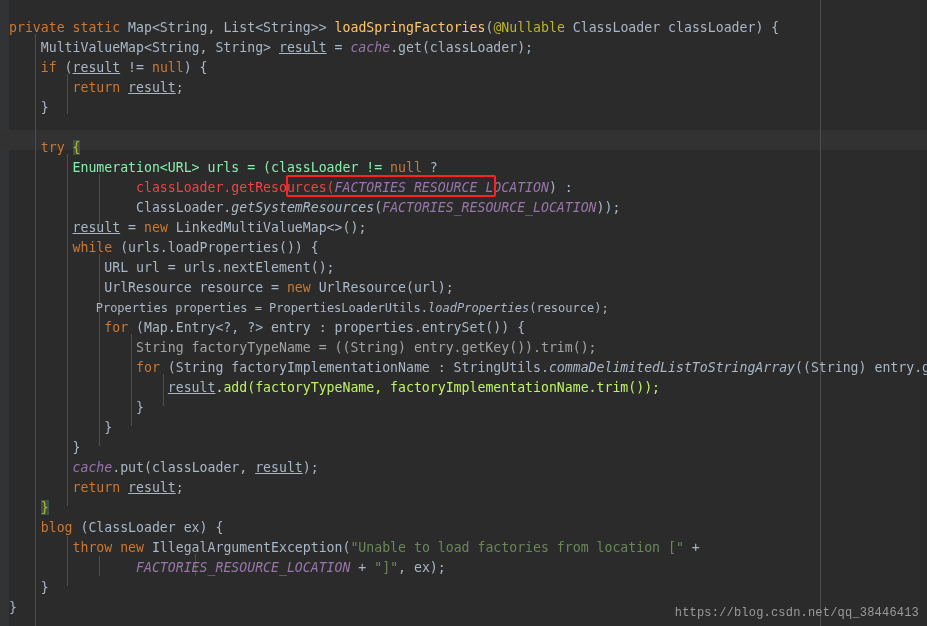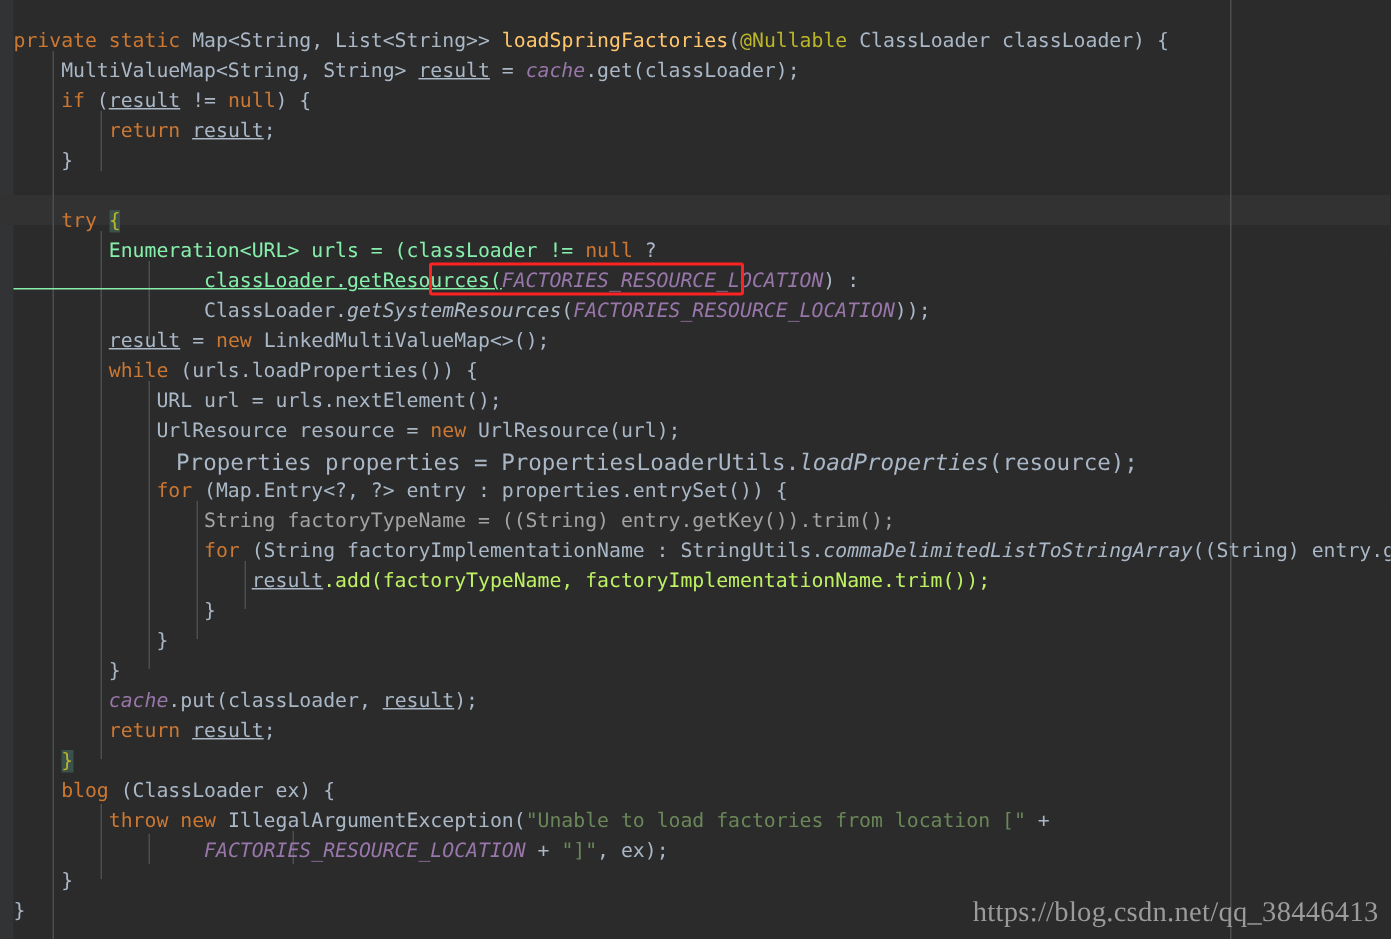--- a/index.html
+++ b/index.html
@@ -107,22 +107,22 @@
     z-index: 5;
     pointer-events: none;
   }
 
   
   .watermark {
     position: absolute;
     right: 8px;
     bottom: 6px;
     color: #9b9b9b;
-    font-family: Liberation Serif, serif;
-    font-size: 19px;
+    font-family: Liberation Mono, monospace;
+    font-size: 12px;
     letter-spacing: 0.2px;
     z-index: 6;
   }
 </style>
 </head>
 <body style="background: rgb(43, 43, 43);">
 
 <div id="editor" style="background: rgb(43, 43, 43);">
 
   <div class="gutter" style="background: rgb(49, 51, 53);"></div>
@@ -151,33 +151,33 @@
     <div class="line" style="top: 58px; font-size: 13.2px; line-height: 20px;"><span class="kw" style="color: rgb(204, 120, 50);">    if</span><span class="txt" style="color: rgb(169, 183, 198);"> (</span><span class="rv" style="color: rgb(169, 183, 198);">result</span><span class="txt" style="color: rgb(169, 183, 198);"> != </span><span class="kw" style="color: rgb(204, 120, 50);">null</span><span class="txt" style="color: rgb(169, 183, 198);">) {</span></div>
 
     <div class="line" style="top: 78px; font-size: 13.2px; line-height: 20px;"><span class="kw" style="color: rgb(204, 120, 50);">        return</span> <span class="rv" style="color: rgb(169, 183, 198);">result</span><span class="txt" style="color: rgb(169, 183, 198);">;</span></div>
 
     <div class="line" style="top: 98px; font-size: 13.2px; line-height: 20px;"><span class="txt" style="color: rgb(169, 183, 198);">    }</span></div>
 
     <div class="line" style="top: 138px; font-size: 13.2px; line-height: 20px;"><span class="kw" style="color: rgb(204, 120, 50);">    try</span> <span class="brace-hl" style="background: rgb(59, 81, 77); color: rgb(187, 181, 41);">{</span></div>
 
     <div class="line" style="top: 158px; font-size: 13.2px; line-height: 20px;"><span class="txt" style="color: #86efac;">        Enumeration&lt;URL&gt; urls = (classLoader != </span><span class="kw" style="color: rgb(204, 120, 50);">null</span><span class="txt" style="color: rgb(169, 183, 198);"> ?</span></div>
 
-    <div class="line" style="top: 178px; font-size: 13.2px; line-height: 20px;"><span class="txt" style="color: #86efac; text-decoration: underline;">                classLoader.getResources(</span><span class="fld" style="color: rgb(152, 118, 170);">FACTORIES_RESOURCE_LOCATION</span><span class="txt" style="color: rgb(169, 183, 198);">) :</span></div>
+    <div class="line" style="top: 178px; font-size: 13.2px; line-height: 20px;"><span class="txt" style="color: #ef4444;">                classLoader.getResources(</span><span class="fld" style="color: rgb(152, 118, 170);">FACTORIES_RESOURCE_LOCATION</span><span class="txt" style="color: rgb(169, 183, 198);">) :</span></div>
 
     <div class="line" style="top: 198px; font-size: 13.2px; line-height: 20px;"><span class="txt" style="color: rgb(169, 183, 198);">                ClassLoader.</span><span class="sfm" style="color: rgb(169, 183, 198);">getSystemResources</span><span class="txt" style="color: rgb(169, 183, 198);">(</span><span class="fld" style="color: rgb(152, 118, 170);">FACTORIES_RESOURCE_LOCATION</span><span class="txt" style="color: rgb(169, 183, 198);">));</span></div>
 
     <div class="line" style="top: 218px; font-size: 13.2px; line-height: 20px;"><span class="txt" style="color: rgb(169, 183, 198);">        </span><span class="rv" style="color: rgb(169, 183, 198);">result</span><span class="txt" style="color: rgb(169, 183, 198);"> = </span><span class="kw" style="color: rgb(204, 120, 50);">new</span><span class="txt" style="color: rgb(169, 183, 198);"> LinkedMultiValueMap&lt;&gt;();</span></div>
 
     <div class="line" style="top: 238px; font-size: 13.2px; line-height: 20px;"><span class="kw" style="color: rgb(204, 120, 50);">        while</span><span class="txt" style="color: rgb(169, 183, 198);"> (urls.loadProperties()) {</span></div>
 
     <div class="line" style="top: 278px; font-size: 13.2px; line-height: 20px;"><span class="txt" style="color: rgb(169, 183, 198);">            UrlResource resource = </span><span class="kw" style="color: rgb(204, 120, 50);">new</span><span class="txt" style="color: rgb(169, 183, 198);"> UrlResource(url);</span></div>
 
     <div class="line" style="top: 258px; font-size: 13.2px; line-height: 20px;"><span class="txt" style="color: rgb(169, 183, 198);">            URL url = urls.nextElement();</span></div>
 
-    <div class="line" style="top: 298px; font-size: 15px; line-height: 20px;"><span class="txt" style="color: rgb(169, 183, 198);">            Properties properties = PropertiesLoaderUtils.</span><span class="sfm" style="color: rgb(169, 183, 198);">loadProperties</span><span class="txt" style="color: rgb(169, 183, 198);">(resource);</span></div>
+    <div class="line" style="top: 298px; font-size: 12px; line-height: 20px;"><span class="txt" style="color: rgb(169, 183, 198);">            Properties properties = PropertiesLoaderUtils.</span><span class="sfm" style="color: rgb(169, 183, 198);">loadProperties</span><span class="txt" style="color: rgb(169, 183, 198);">(resource);</span></div>
 
     <div class="line" style="top: 318px; font-size: 13.2px; line-height: 20px;"><span class="kw" style="color: rgb(204, 120, 50);">            for</span><span class="txt" style="color: rgb(169, 183, 198);"> (Map.Entry&lt;?, ?&gt; entry : properties.entrySet()) {</span></div>
 
     <div class="line" style="top: 338px; font-size: 13.2px; line-height: 20px;"><span class="txt" style="color: #a3a3a3;">                String factoryTypeName = ((String) entry.getKey()).trim();</span></div>
 
     <div class="line" style="top: 358px; font-size: 13.2px; line-height: 20px;"><span class="kw" style="color: rgb(204, 120, 50);">                for</span><span class="txt" style="color: rgb(169, 183, 198);"> (String factoryImplementationName : StringUtils.</span><span class="sfm" style="color: rgb(169, 183, 198);">commaDelimitedListToStringArray</span><span class="txt" style="color: rgb(169, 183, 198);">((String) entry.getValue())) {</span></div>
 
     <div class="line" style="top: 378px; font-size: 13.2px; line-height: 20px;"><span class="txt" style="color: rgb(169, 183, 198);">                    </span><span class="rv" style="color: rgb(169, 183, 198);">result</span><span class="txt" style="color: #bef264;">.add(factoryTypeName, factoryImplementationName.trim());</span></div>
 
     <div class="line" style="top: 398px; font-size: 13.2px; line-height: 20px;"><span class="txt" style="color: rgb(169, 183, 198);">                }</span></div>

